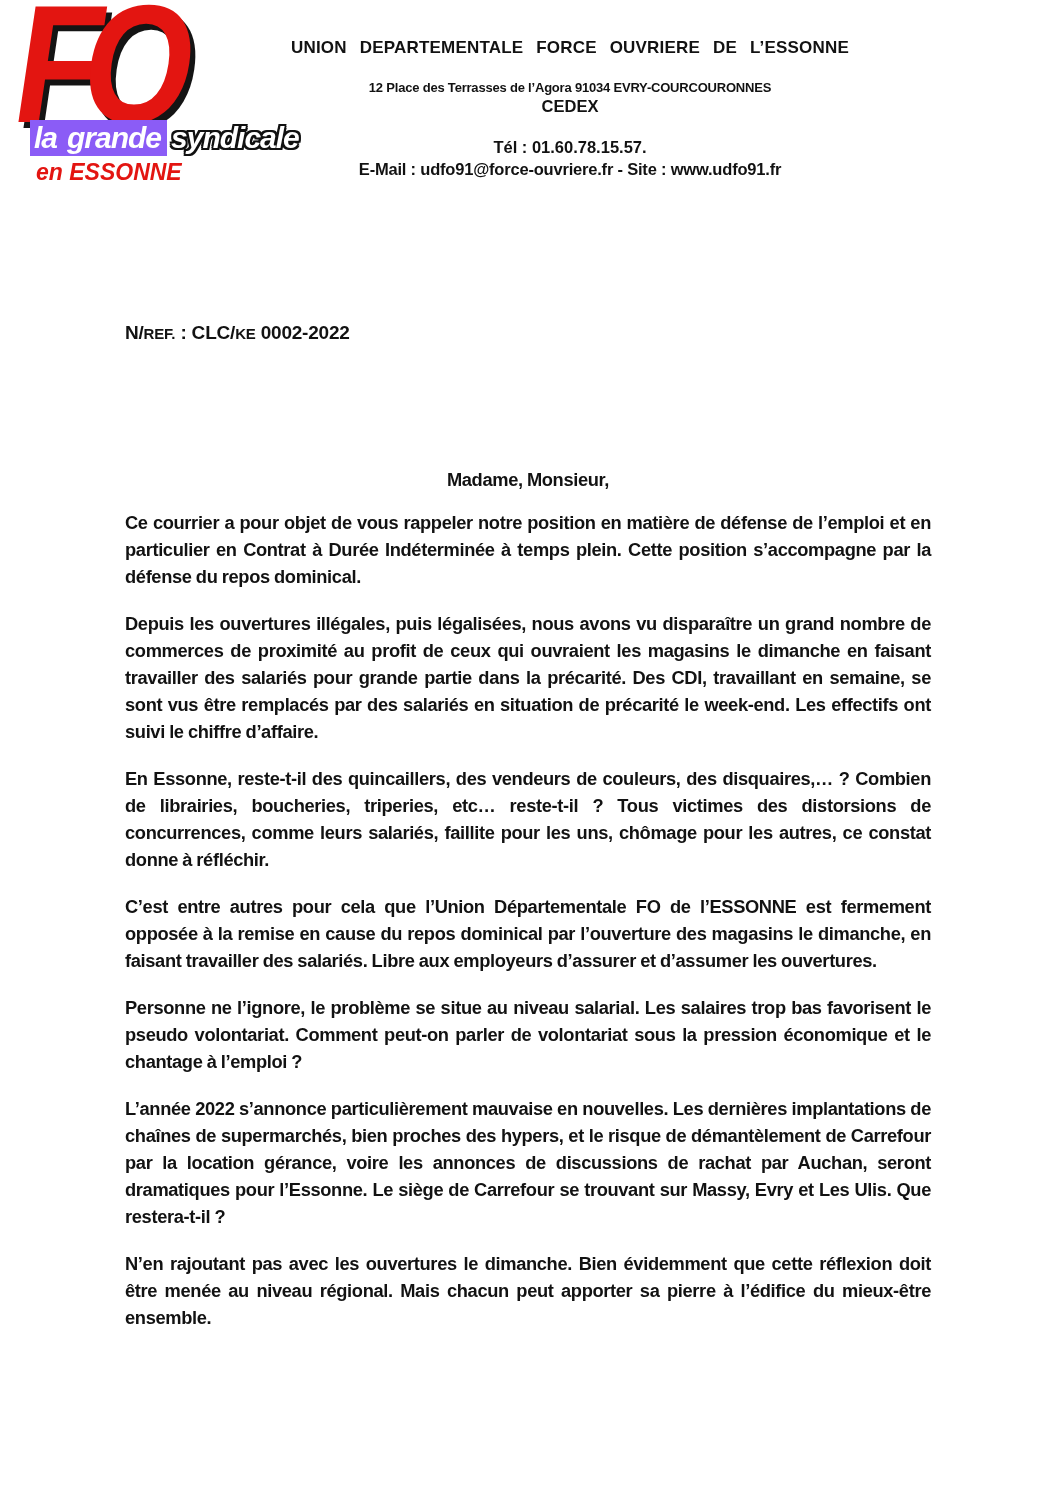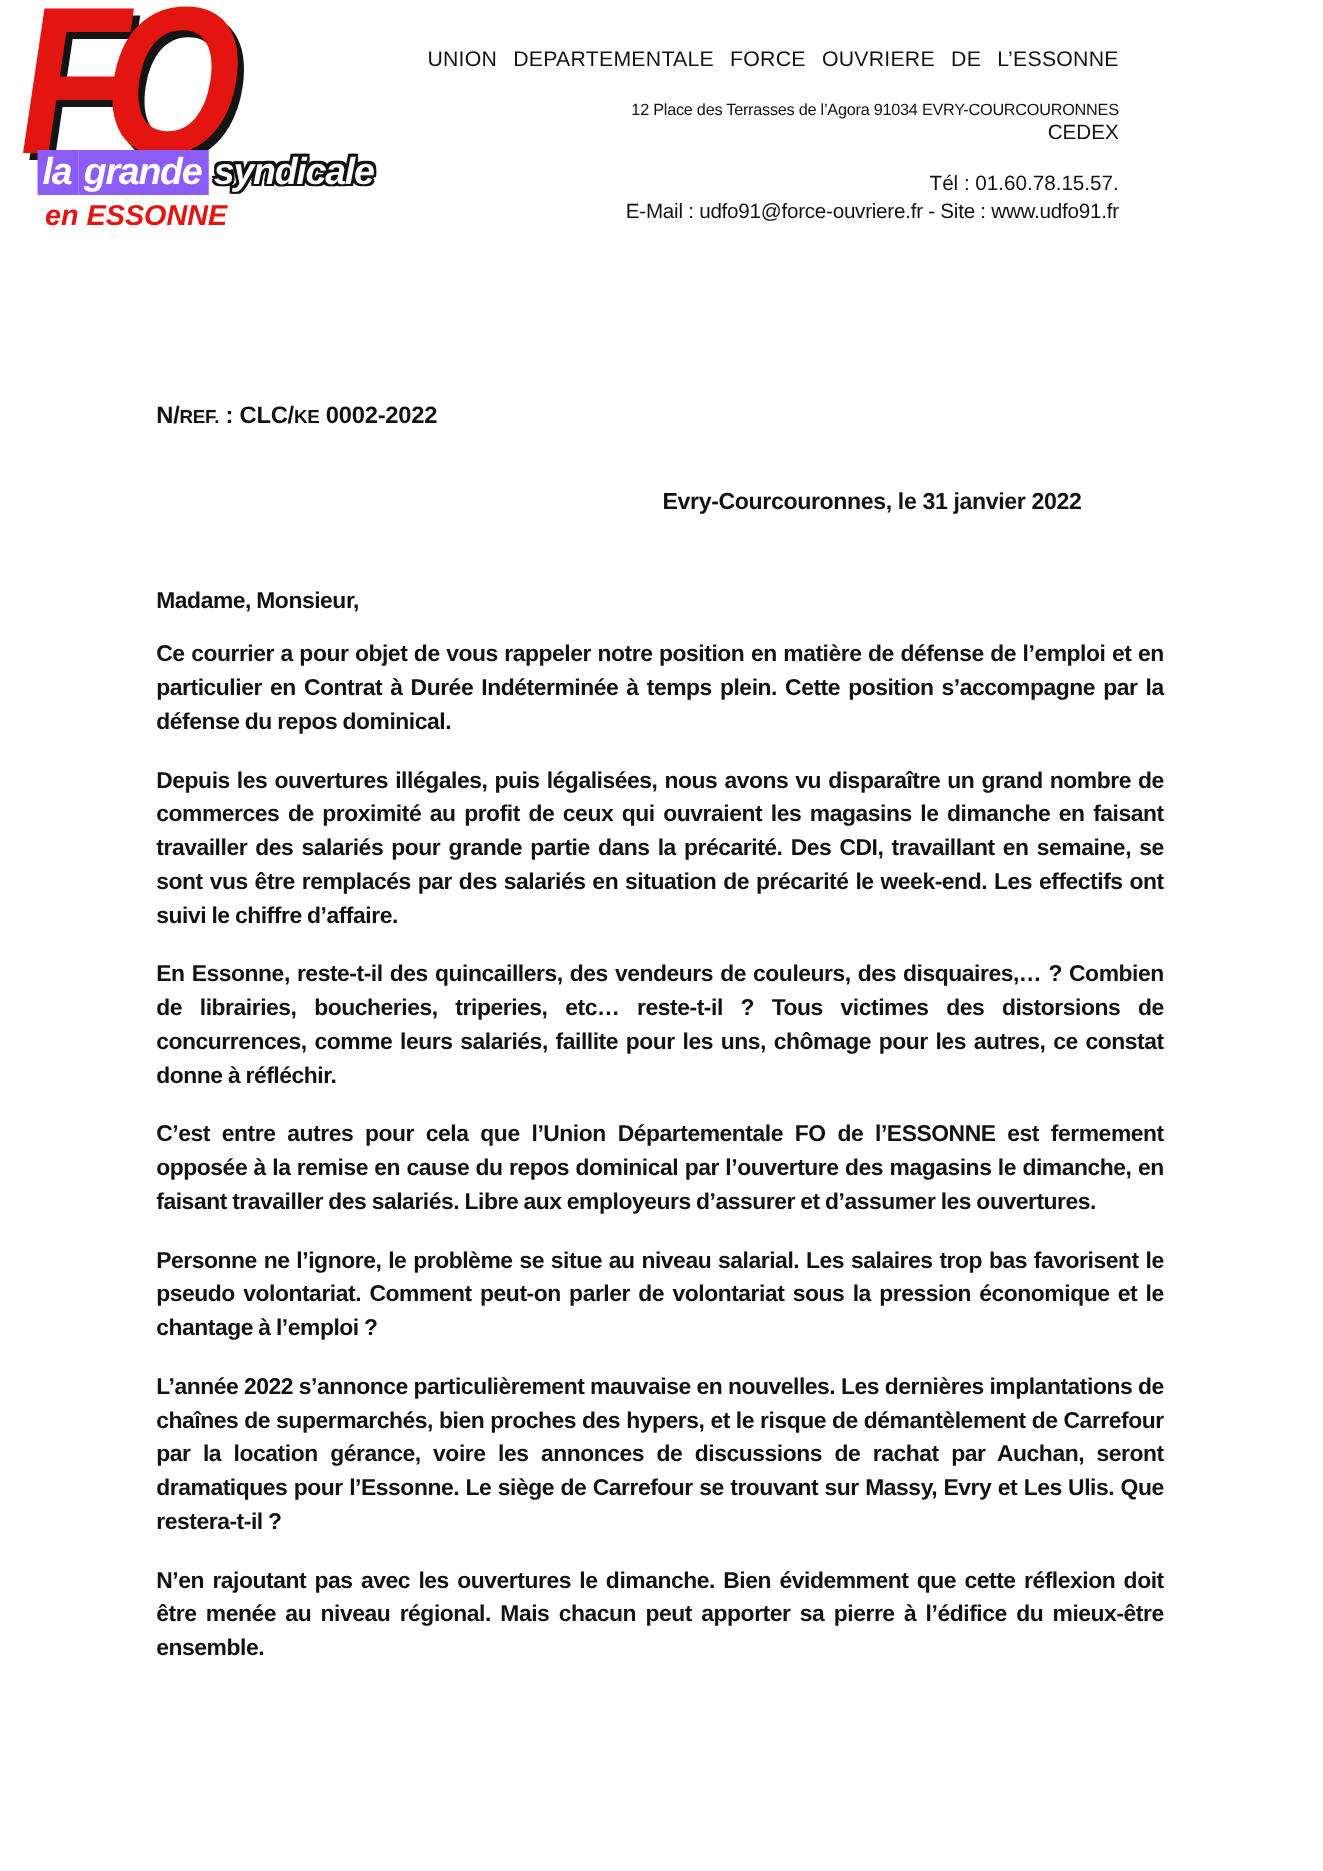--- a/index.html
+++ b/index.html
@@ -44,21 +44,21 @@
     margin-left:4px;
   }
   .logo-subline{
     position:absolute;top:141px;left:6px;
     font-size:23px;font-weight:bold;font-style:italic;
     color:var(--red);white-space:nowrap;letter-spacing:0px;
   }
   
   .letterhead{
     position:absolute;left:245px;top:38px;width:650px;
-    text-align:right;font-weight:normal;
+    text-align:center;font-weight:bold;
   }
   .lh-org{font-size:17px;letter-spacing:.2px;word-spacing:8px;margin-bottom:22px;}
   .lh-addr{font-size:13px;letter-spacing:-.2px;margin-bottom:2px;}
   .lh-cedex{font-size:16.5px;margin-bottom:22px;}
   .lh-phone{font-size:16.5px;margin-bottom:3px;}
   .lh-email{font-size:16.5px;letter-spacing:-.2px;}
   
   .reference{
     position:absolute;left:125px;top:322px;
     font-size:19px;font-weight:bold;letter-spacing:-.2px;text-align:right;
@@ -72,21 +72,21 @@
   .body-text{
     position:absolute;left:125px;top:466px;width:806px;
   }
   .body-text p{
     font-size:18.3px;line-height:27px;
     font-weight:bold;letter-spacing:-.35px;word-spacing:-.5px;
     text-align:justify;
     margin-bottom:20px;
     color:var(--ink);
   }
-  .body-text p.salutation{text-align:left;margin-bottom:16px;}
+  .body-text p.salutation{text-align:center;margin-bottom:16px;}
 </style>
 </head>
 <body>
 
 <div class="page">
 
   <div class="logo">
     <div class="logo-fo">FO</div>
     <div class="logo-tagline">
       <span class="on-black">la</span><span class="on-black">grande</span><span class="outlined">syndicale</span>
@@ -97,21 +97,20 @@
   <div class="letterhead">
     <div class="lh-org">UNION DEPARTEMENTALE FORCE OUVRIERE DE L’ESSONNE</div>
     <div class="lh-addr">12 Place des Terrasses de l’Agora 91034 EVRY-COURCOURONNES</div>
     <div class="lh-cedex">CEDEX</div>
     <div class="lh-phone">Tél : 01.60.78.15.57.</div>
     <div class="lh-email">E-Mail : udfo91@force-ouvriere.fr - Site : www.udfo91.fr</div>
   </div>
 
   <div class="reference"><span>N/</span><span class="small-caps">REF.</span><span> : CLC/</span><span class="small-caps">KE</span><span> 0002-2022</span></div>
 
-  <div class="dateline">Evry-Courcouronnes, le 31 janvier 2022</div>
 
   <div class="body-text">
     <p class="salutation">Madame, Monsieur,</p>
     <p><span>Ce courrier a pour objet de vous rappeler notre position en matière de défense de l’emploi et en particulier en Contrat à Durée Indéterminée à temps plein. Cette position s’accompagne par la défense du </span><strong>repos dominical</strong><span>.</span></p>
     <p>Depuis les ouvertures illégales, puis légalisées, nous avons vu disparaître un grand nombre de commerces de proximité au profit de ceux qui ouvraient les magasins le dimanche en faisant travailler des salariés pour grande partie dans la précarité. Des CDI, travaillant en semaine, se sont vus être remplacés par des salariés en situation de précarité le week-end. Les effectifs ont suivi le chiffre d’affaire.</p>
     <p>En Essonne, reste-t-il des quincaillers, des vendeurs de couleurs, des disquaires,… ? Combien de librairies, boucheries, triperies, etc… reste-t-il ? Tous victimes des distorsions de concurrences, comme leurs salariés, faillite pour les uns, chômage pour les autres, ce constat donne à réfléchir.</p>
     <p>C’est entre autres pour cela que l’Union Départementale FO de l’ESSONNE est fermement opposée à la remise en cause du repos dominical par l’ouverture des magasins le dimanche, en faisant travailler des salariés. Libre aux employeurs d’assurer et d’assumer les ouvertures.</p>
     <p>Personne ne l’ignore, le problème se situe au niveau salarial. Les salaires trop bas favorisent le pseudo volontariat. Comment peut-on parler de volontariat sous la pression économique et le chantage à l’emploi ?</p>
     <p>L’année 2022 s’annonce particulièrement mauvaise en nouvelles. Les dernières implantations de chaînes de supermarchés, bien proches des hypers, et le risque de démantèlement de Carrefour par la location gérance, voire les annonces de discussions de rachat par Auchan, seront dramatiques pour l’Essonne. Le siège de Carrefour se trouvant sur Massy, Evry et Les Ulis. Que restera-t-il ?</p>
     <p>N’en rajoutant pas avec les ouvertures le dimanche. Bien évidemment que cette réflexion doit être menée au niveau régional. Mais chacun peut apporter sa pierre à l’édifice du mieux-être ensemble.</p>

